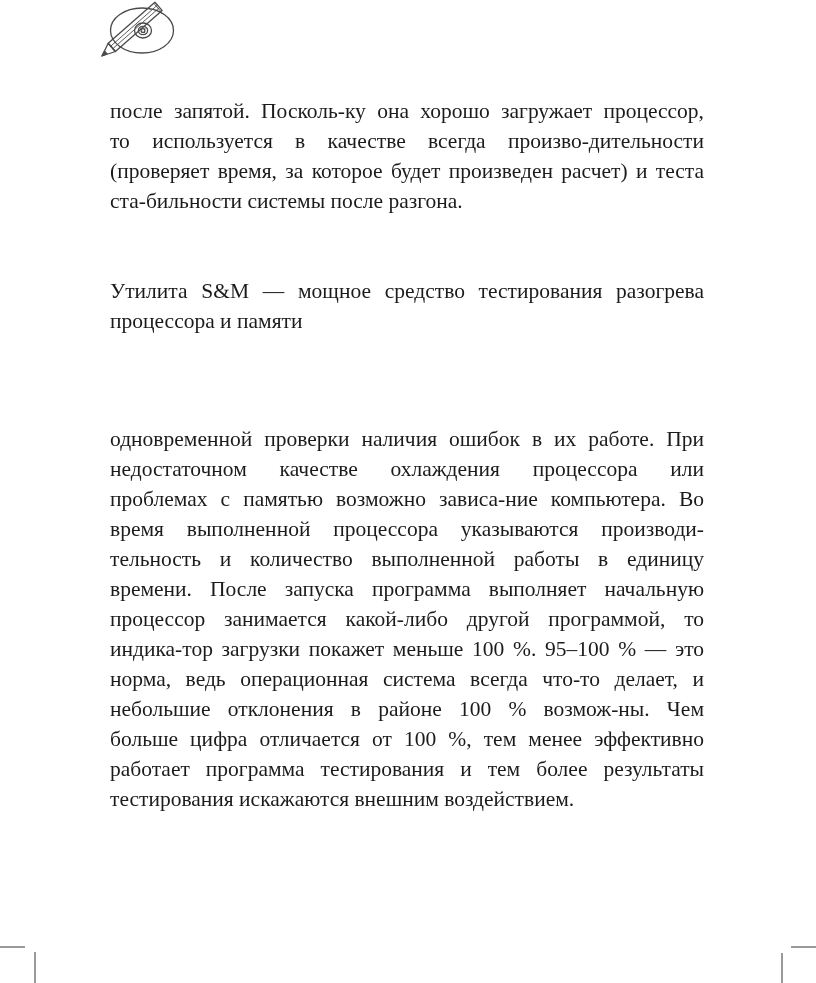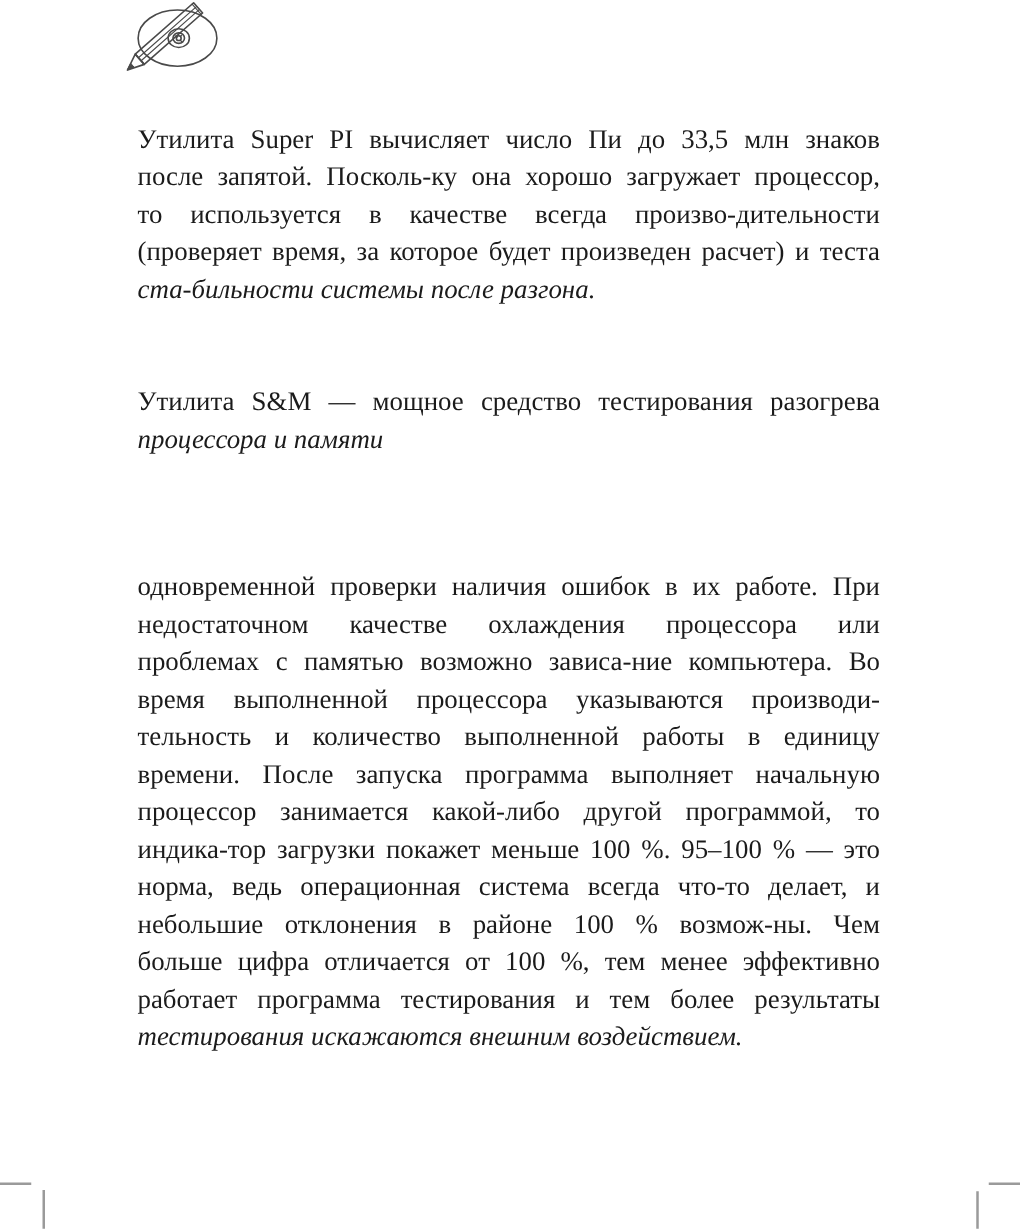--- a/index.html
+++ b/index.html
@@ -33,21 +33,20 @@
   .para{margin:0 0 60px 0;}
   .para:nth-child(2){margin-bottom:88px;}
   .para:last-child{margin-bottom:0;}
   .line{
     text-align:justify;
     text-align-last:justify;
     white-space:normal;
   }
   .line.last{
     text-align-last:left;
-    font-style:italic;
   }
   .edge-mark{
     position:absolute;
     background:var(--page-edge-line);
   }
   .edge-h-left{left:0;top:946px;width:25px;height:2px;}
   .edge-h-right{left:791px;top:946px;width:25px;height:2px;}
   .edge-v-left{left:34px;top:952px;width:2px;height:31px;}
   .edge-v-right{left:781px;top:953px;width:2px;height:30px;}
 </style>
@@ -66,21 +65,20 @@
   <path d="M25.7,46.2 L72.4,5.1 M27.9,48.6 L74.6,7.5" stroke-width="0.9"></path>
   <path d="M75.9,11.5 L68.7,3.3" stroke-width="0.9"></path>
 
   <polygon points="23.2,43.3 30.4,51.5 17,56"></polygon>
 
   <polygon points="17,56 22.3,53.8 19.8,50.9" fill="currentColor" stroke-width="0.8"></polygon>
 </svg>
 
 <main class="text-block">
     <div class="para">
-      <div class="line">Утилита Super PI вычисляет число Пи до 33,5 млн знаков</div>
       <div class="line">после запятой. Посколь-ку она хорошо загружает процессор,</div>
       <div class="line">то используется в качестве всегда произво-дительности</div>
       <div class="line">(проверяет время, за которое будет произведен расчет) и теста</div>
       <div class="line last">ста-бильности системы после разгона.</div>
     </div>
     <div class="para">
       <div class="line">Утилита S&amp;M — мощное средство тестирования разогрева</div>
       <div class="line last">процессора и памяти</div>
     </div>
     <div class="para">

